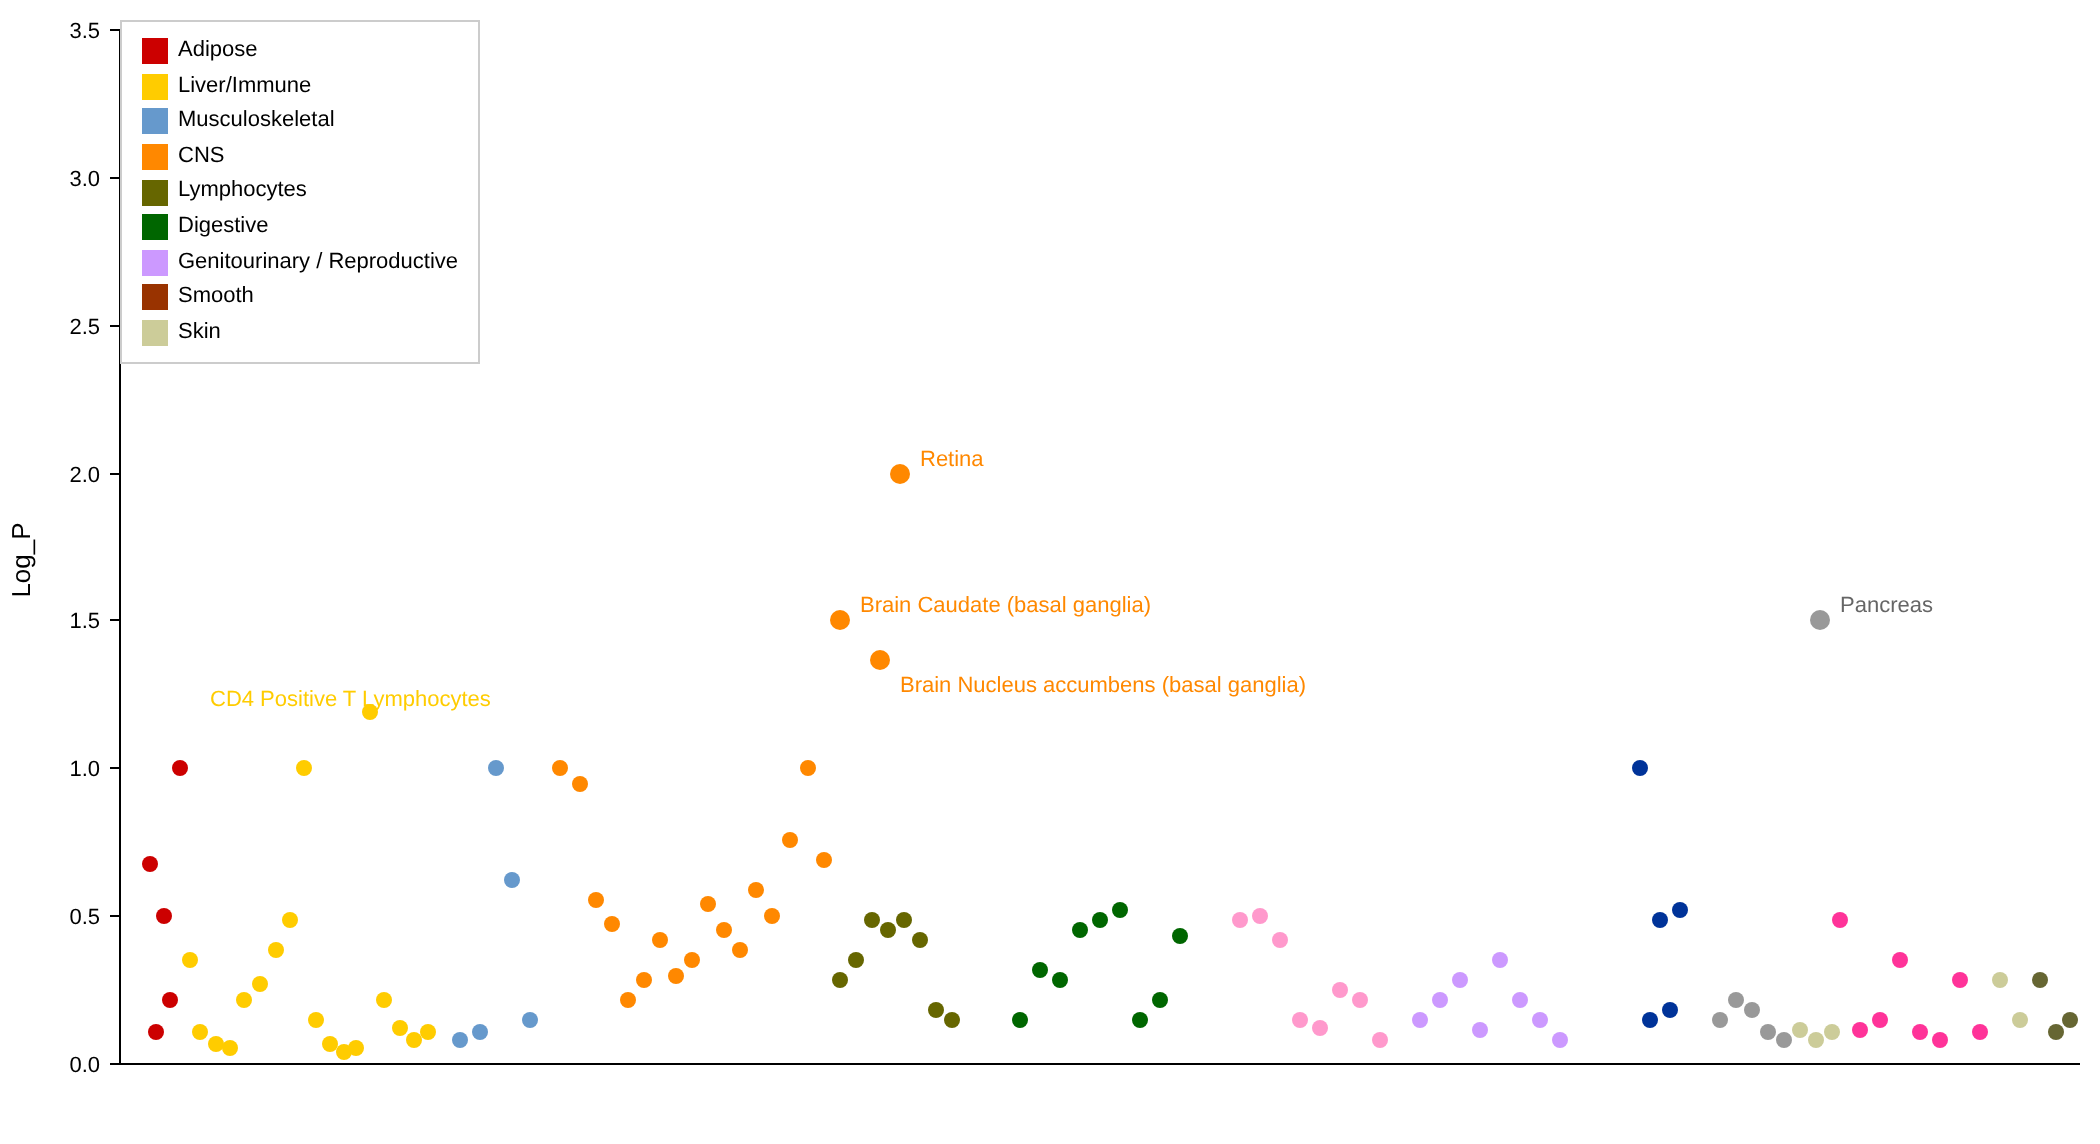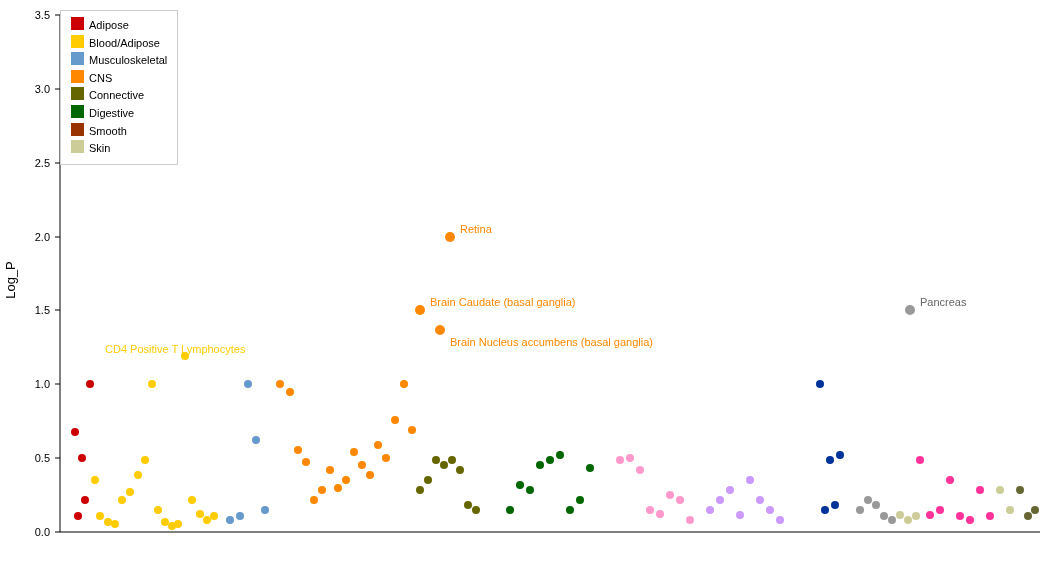--- a/index.html
+++ b/index.html
@@ -27,20 +27,21 @@
       top: 10px;
       left: 60px;
       background: #fff;
       border: 1px solid #ccc;
       padding: 6px 10px;
       font-size: 11px;
       line-height: 1.6;
     }
     .legend-item {
       display: flex;
+      align-items: center;
       gap: 5px;
     }
     .legend-color {
       width: 13px;
       height: 13px;
       flex-shrink: 0;
     }
   </style>
 </head>
 <body>
@@ -215,39 +216,43 @@
 
   </svg>
 
   <div class="legend-container">
     <div class="legend-item">
       <div class="legend-color" style="background:#CC0000;"></div>
       <span>Adipose</span>
     </div>
     <div class="legend-item">
       <div class="legend-color" style="background:#FFCC00;"></div>
-      <span>Blood/Adipose</span>
+      <span>Liver/Immune</span>
     </div>
     <div class="legend-item">
       <div class="legend-color" style="background:#6699CC;"></div>
       <span>Musculoskeletal</span>
     </div>
     <div class="legend-item">
       <div class="legend-color" style="background:#FF8800;"></div>
       <span>CNS</span>
     </div>
     <div class="legend-item">
       <div class="legend-color" style="background:#666600;"></div>
-      <span>Connective</span>
+      <span>Lymphocytes</span>
     </div>
     <div class="legend-item">
       <div class="legend-color" style="background:#006600;"></div>
       <span>Digestive</span>
     </div>
     <div class="legend-item">
+      <div class="legend-color" style="background:#CC99FF;"></div>
+      <span>Genitourinary / Reproductive</span>
+    </div>
+    <div class="legend-item">
       <div class="legend-color" style="background:#993300;"></div>
       <span>Smooth</span>
     </div>
     <div class="legend-item">
       <div class="legend-color" style="background:#CCCC99;"></div>
       <span>Skin</span>
     </div>
   </div>
 </div>
 

